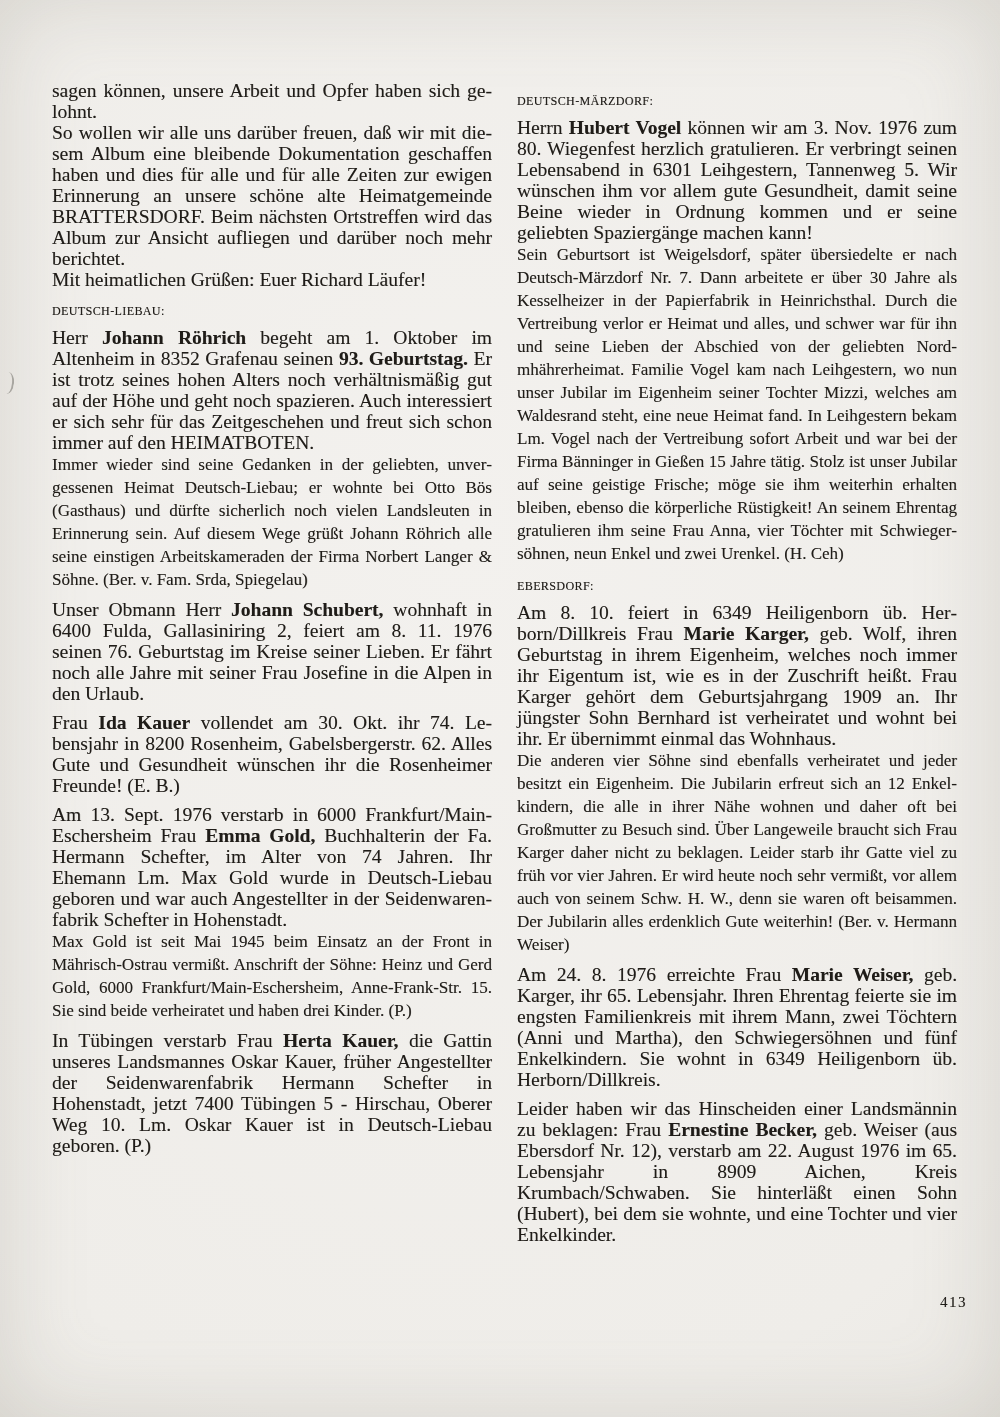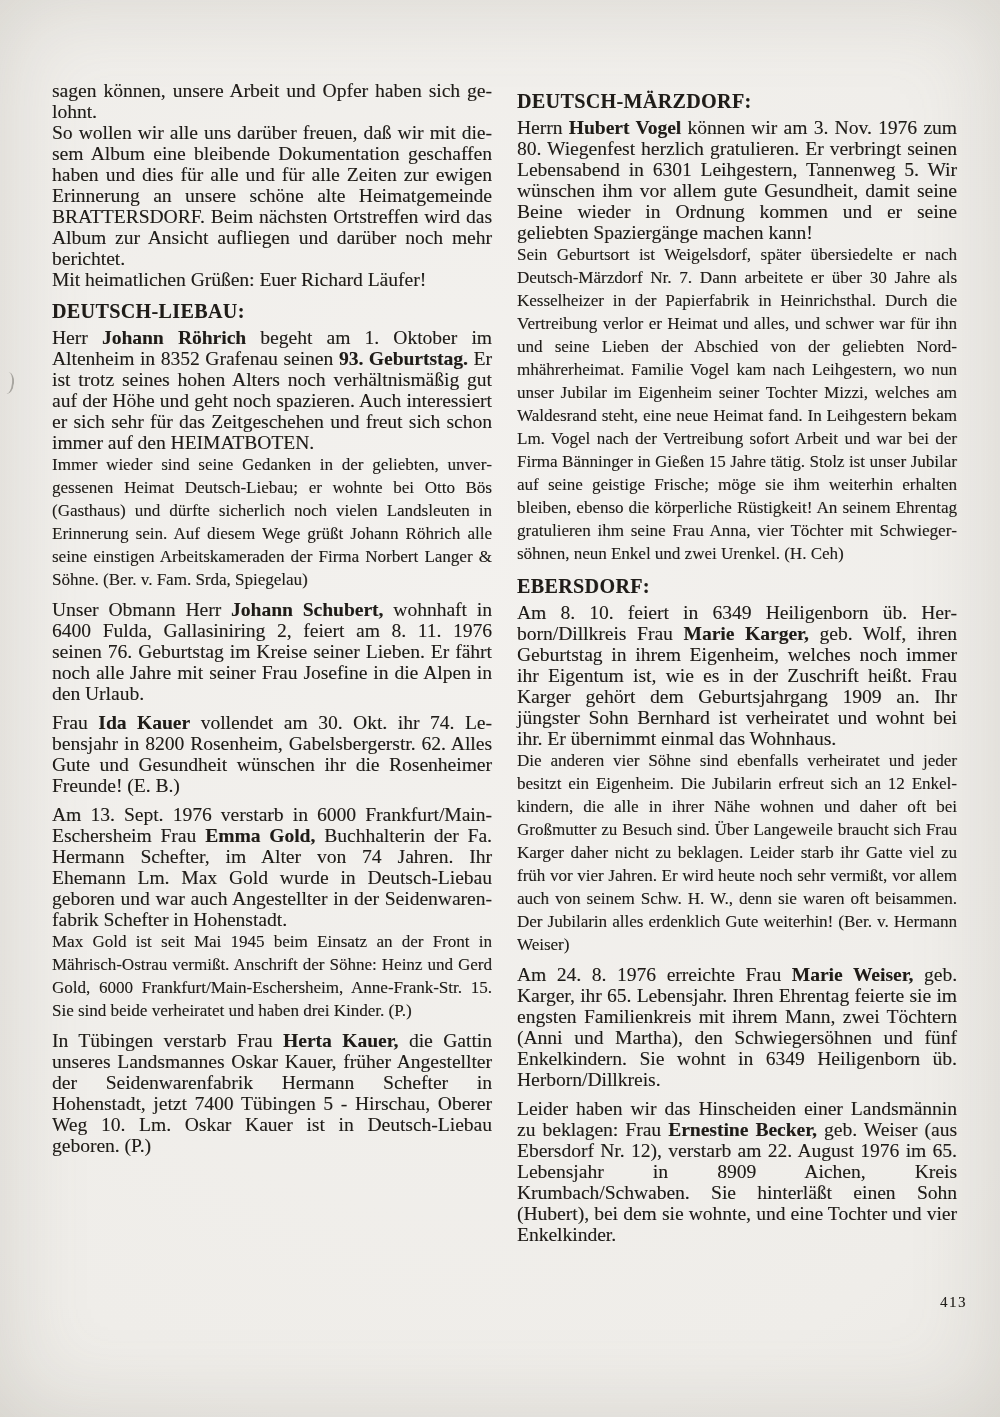--- a/index.html
+++ b/index.html
@@ -27,22 +27,22 @@
   .col p {
     margin: 0 0 8px;
     text-align: justify;
     hyphens: manual; -webkit-hyphens: manual;
     text-shadow: 0.3px 0.3px 0 rgba(31,28,24,0.35);
   }
   .col p.main  { font-size: 19.5px; line-height: 21px; }
   .col p.small { font-size: 17px;   line-height: 23px; }
   .col p.attach { margin-top: -8px; } 
   .col h3.heading {
-    font-size: 20px; line-height: 22px;
-    font-weight: 700;
+    font-size: 12px; line-height: 22px;
+    font-weight: 400;
     letter-spacing: 0.4px;
     margin: 10px 0 5px;
     text-shadow: 0.3px 0.3px 0 rgba(31,28,24,0.4);
   }
   .col > :first-child { margin-top: 0; }
   b { font-weight: 700; }
   .pagenum {
     position: absolute;
     top: 1294px; left: 916px;
     font-size: 15px;

